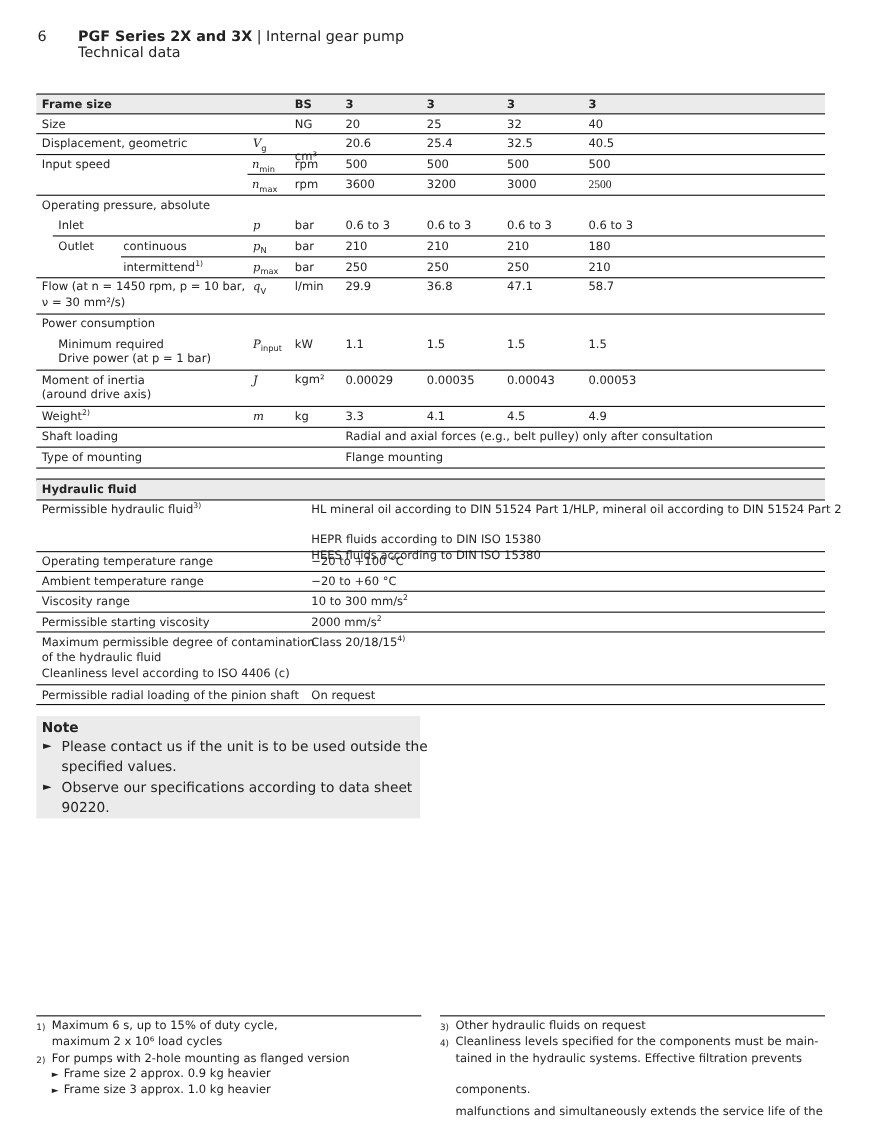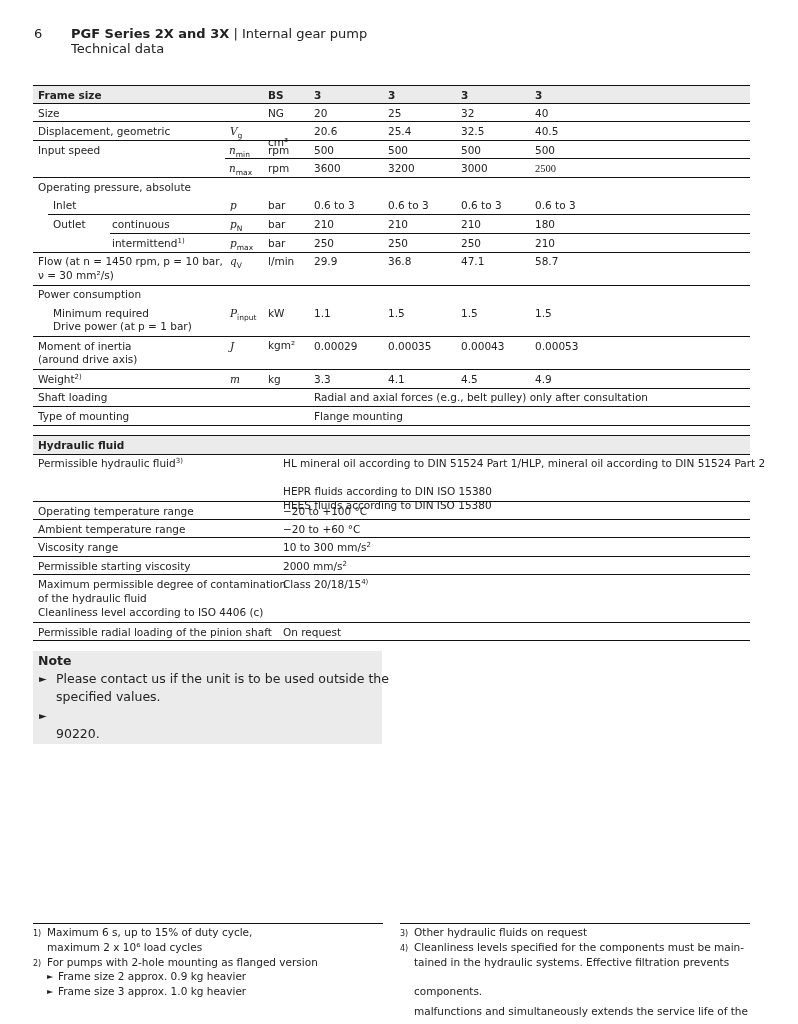--- a/index.html
+++ b/index.html
@@ -234,20 +234,21 @@
   </div>
   <div class="hline" style="left:33px;top:640px;width:717px;"></div>
 </div>
 
 <div class="note-box">
   <div class="note-text b" style="left:5px;top:1px;">Note</div>
   <div class="note-text" style="left:6px;top:19px;font-size:10px;">►</div>
   <div class="note-text" style="left:23px;top:19px;">Please contact us if the unit is to be used outside the</div>
   <div class="note-text" style="left:23px;top:37px;">specified values.</div>
   <div class="note-text" style="left:6px;top:56px;font-size:10px;">►</div>
+  <div class="note-text" style="left:23px;top:56px;">Observe our specifications according to data sheet</div>
   <div class="note-text" style="left:23px;top:74px;">90220.</div>
 </div>
 
 <div>
   <div class="hline" style="left:33px;top:923px;width:350px;"></div>
   <div class="fn fn-num" style="left:33px;top:927px;">1)</div>
   <div class="fn" style="left:47px;top:925px;">Maximum 6 s, up to 15% of duty cycle,</div>
   <div class="fn" style="left:47px;top:940px;">maximum 2 x 10⁶ load cycles</div>
   <div class="fn fn-num" style="left:33px;top:957px;">2)</div>
   <div class="fn" style="left:47px;top:955px;">For pumps with 2-hole mounting as flanged version</div>

